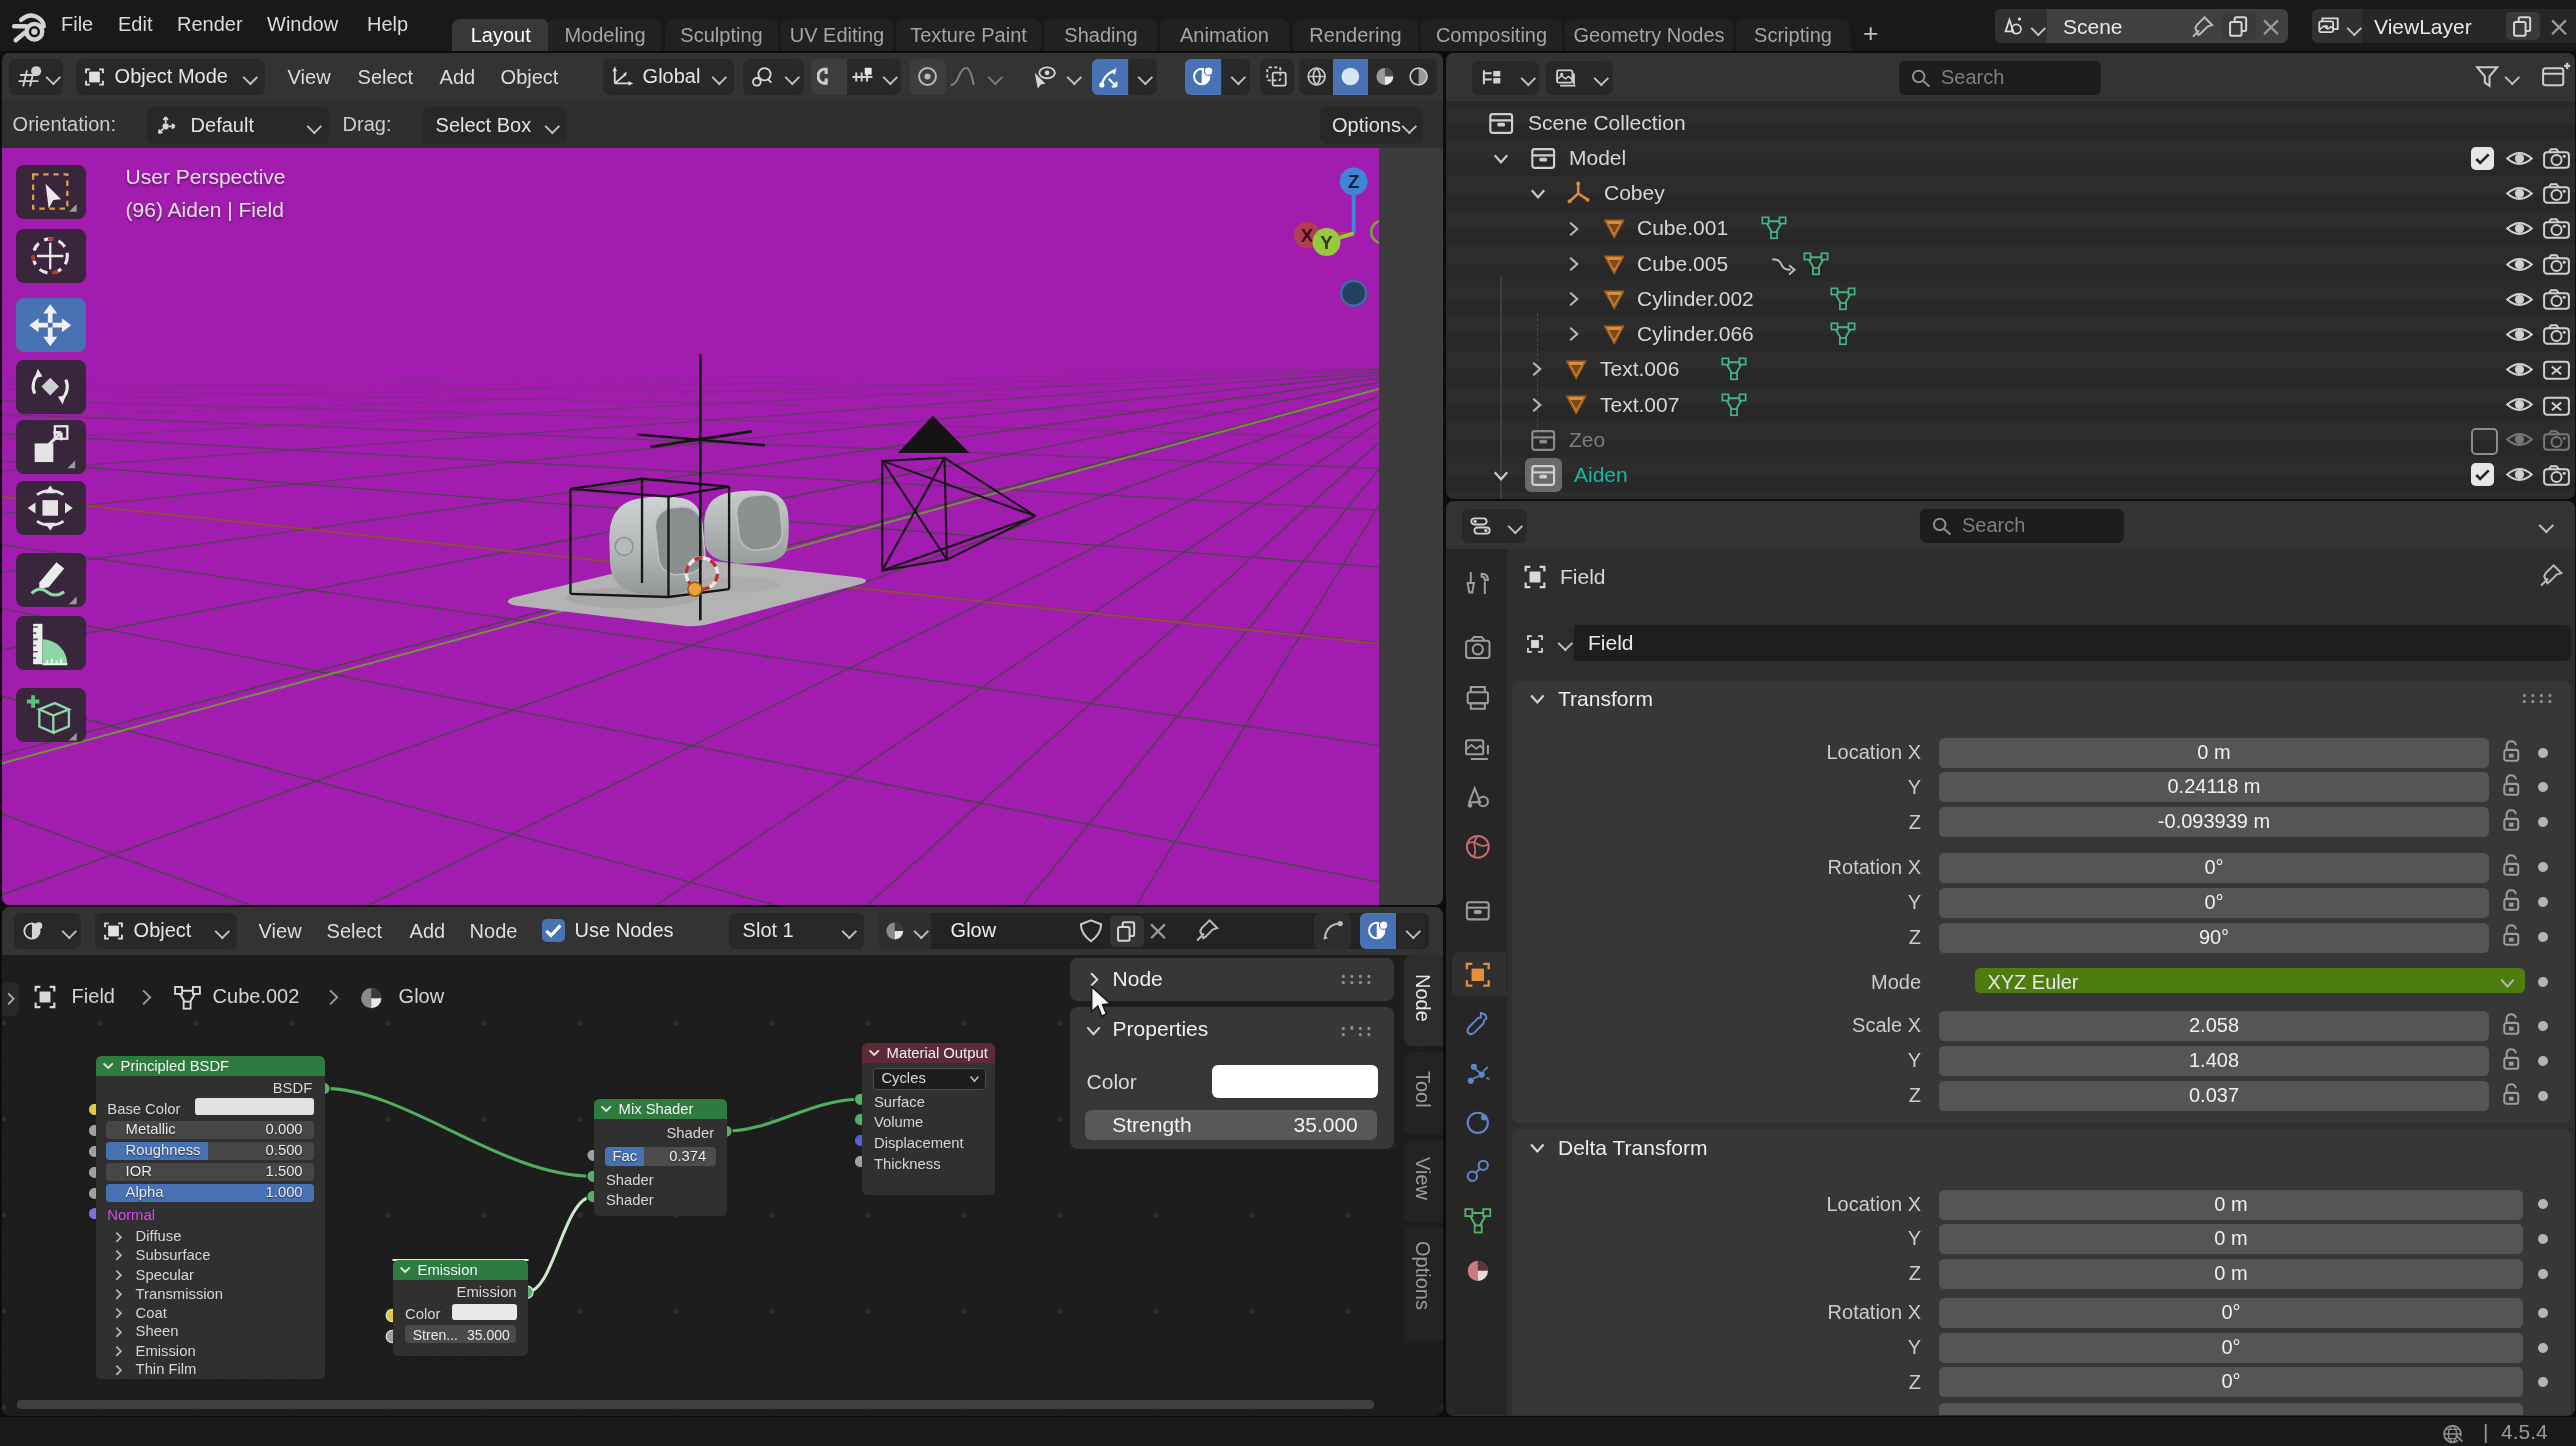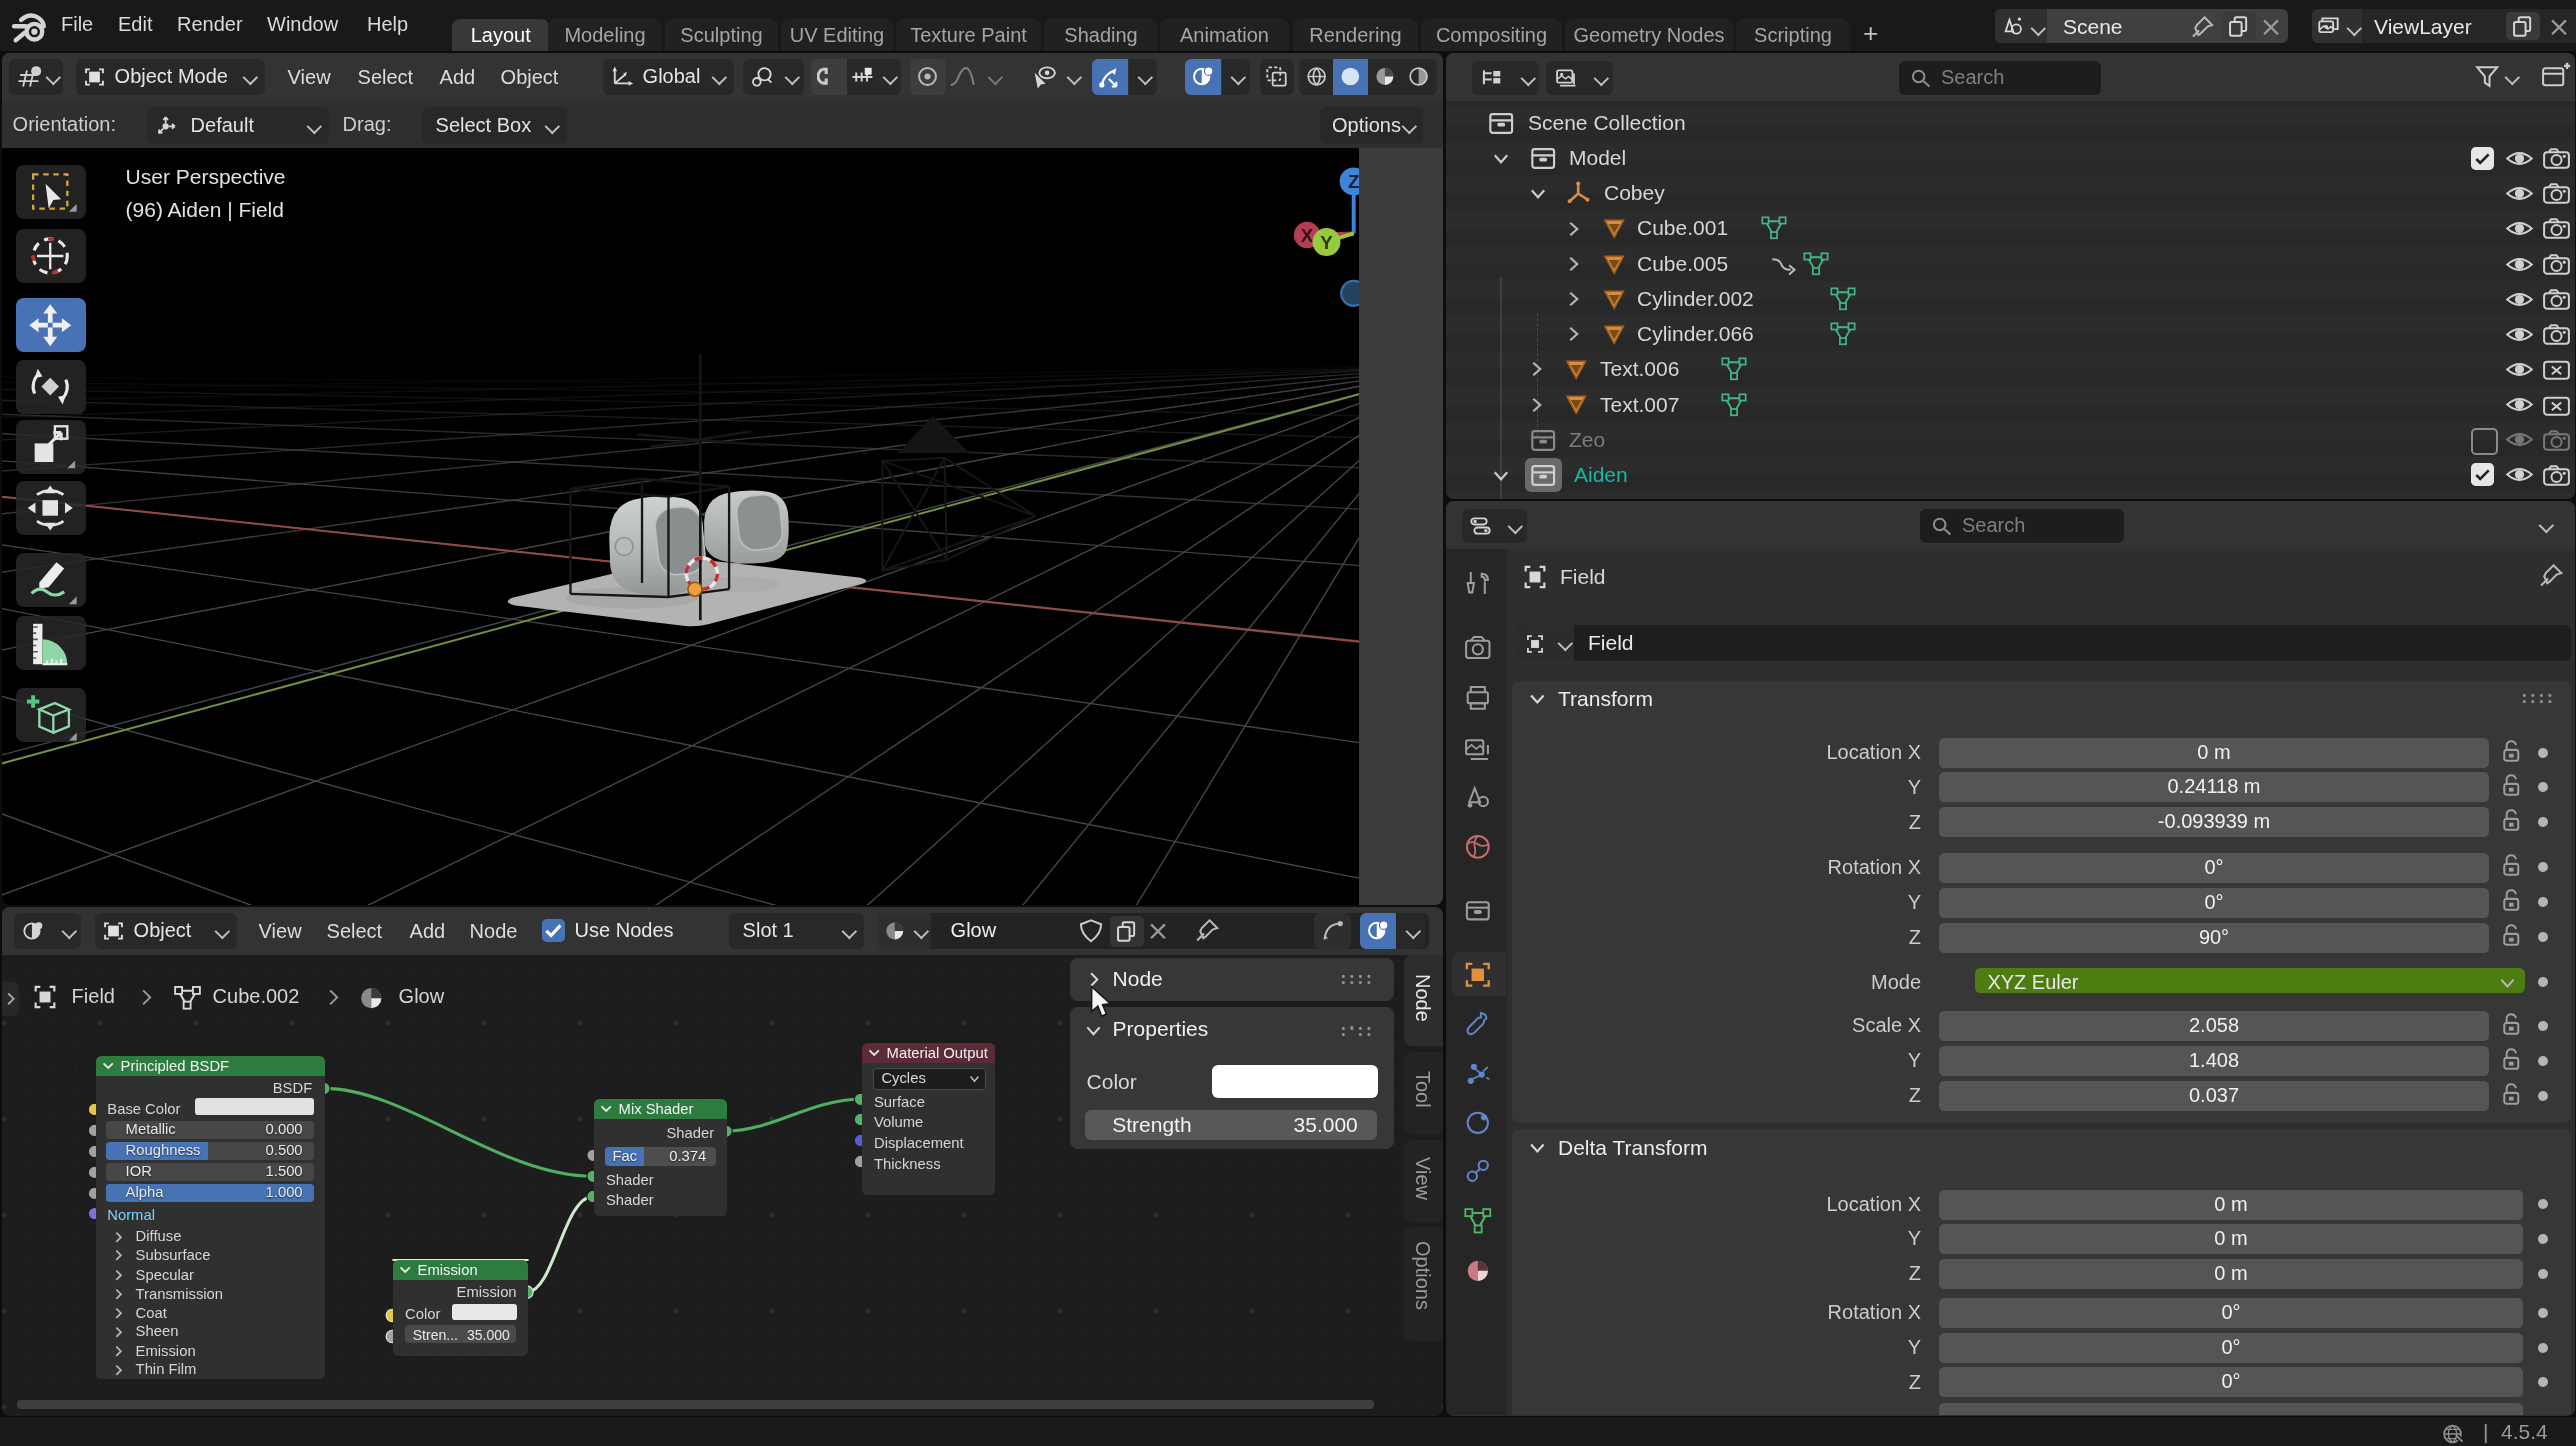--- a/index.html
+++ b/index.html
@@ -86,21 +86,21 @@
         </svg>
       </div>
       <svg class="abs" style="left:237px;top:8.6px;" width="20" height="18.7" viewBox="0 0 26 24">
         <path d="M4 3 L22 21 M22 3 L4 21" stroke="#9a9a9a" stroke-width="3"></path>
       </svg>
     </div>
   </div>
   <div id="viewport" class="region" style="left:1.6px;top:53px;width:1441px;height:852px;background:#3c3c3c;">
     <div class="hdr"></div>
     <div class="abs" style="left:0;top:48px;width:1441px;height:47px;background:#2f2f2f;"></div>
-    <div class="abs" style="left:0;top:95px;width:1357px;height:758px;background:#000000;overflow:hidden;">
+    <div class="abs" style="left:0;top:95px;width:1357px;height:758px;background:#a21caf;overflow:hidden;padding-left:20px;">
       <svg class="abs" style="left:0;top:0;" width="1441" height="758" viewBox="0 0 1853 974">
 
         <line x1="0" y1="294" x2="1853" y2="310" stroke="#464646" stroke-width="1.8" opacity="0.1"></line>
         <line x1="0" y1="301" x2="1853" y2="325" stroke="#464646" stroke-width="1.8" opacity="0.16"></line>
         <line x1="0" y1="310" x2="1853" y2="346" stroke="#464646" stroke-width="1.8" opacity="0.25"></line>
         <line x1="0" y1="324" x2="1853" y2="375" stroke="#464646" stroke-width="1.8" opacity="0.38"></line>
         <line x1="0" y1="342" x2="1853" y2="415" stroke="#464646" stroke-width="1.8" opacity="0.6"></line>
         <line x1="0" y1="367" x2="1853" y2="470" stroke="#464646" stroke-width="1.8" opacity="0.75"></line>
         <line x1="0" y1="402" x2="1853" y2="545" stroke="#464646" stroke-width="1.8" opacity="0.9"></line>
         <line x1="0" y1="448" x2="1853" y2="645" stroke="#464646" stroke-width="1.8" opacity="1"></line>
@@ -544,21 +544,21 @@
           </div>
           <div class="abs" style="left:10px;top:87px;width:208px;height:18px;background:#474747;border-radius:3.9px;overflow:hidden;">
             <div class="txt" style="left:20px;top:0px;font-size:14.8px;color:#e9e9e9;text-shadow:0 0.8px 1.6px rgba(0,0,0,0.6);">IOR</div>
             <div class="txt" style="right:11px;top:0px;font-size:14.8px;color:#e9e9e9;text-shadow:0 0.8px 1.6px rgba(0,0,0,0.6);text-align:right;">1.500</div>
           </div>
           <div class="abs" style="left:10px;top:108px;width:208px;height:18px;background:#474747;border-radius:3.9px;overflow:hidden;">
             <div class="abs" style="left:0;top:0;width:208px;height:18px;background:#4772b3;"></div>
             <div class="txt" style="left:20px;top:0px;font-size:14.8px;color:#e9e9e9;text-shadow:0 0.8px 1.6px rgba(0,0,0,0.6);">Alpha</div>
             <div class="txt" style="right:11px;top:0px;font-size:14.8px;color:#e9e9e9;text-shadow:0 0.8px 1.6px rgba(0,0,0,0.6);">1.000</div>
           </div>
-          <div class="txt" style="left:11.7px;top:131px;font-size:14.8px;color:#7dd3fc;text-align:center;">Normal</div>
+          <div class="txt" style="left:11.7px;top:131px;font-size:14.8px;color:#d946ef;text-align:center;">Normal</div>
           <svg class="abs" style="left:18.7px;top:155px;" width="9.3" height="12.4" viewBox="0 0 12 16">
             <path d="M3 2 L9 8 L3 14" stroke="#b8b8b8" stroke-width="2.2" fill="none"></path>
           </svg>
           <div class="txt" style="left:40px;top:152px;font-size:14.8px;color:#d6d6d6;">Diffuse</div>
           <svg class="abs" style="left:18.7px;top:173px;" width="9.3" height="12.4" viewBox="0 0 12 16">
             <path d="M3 2 L9 8 L3 14" stroke="#b8b8b8" stroke-width="2.2" fill="none"></path>
           </svg>
           <div class="txt" style="left:40px;top:171px;font-size:14.8px;color:#d6d6d6;">Subsurface</div>
           <svg class="abs" style="left:18.7px;top:193px;" width="9.3" height="12.4" viewBox="0 0 12 16">
             <path d="M3 2 L9 8 L3 14" stroke="#b8b8b8" stroke-width="2.2" fill="none"></path>

